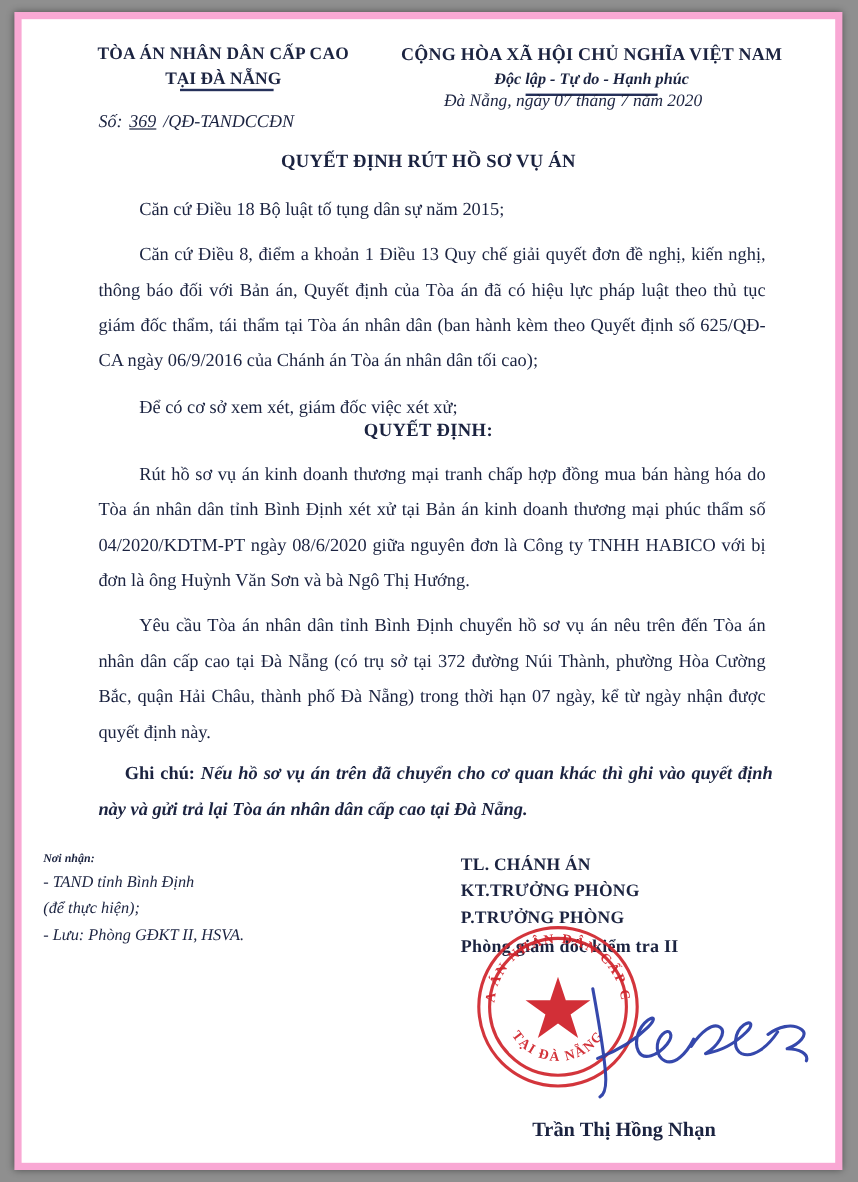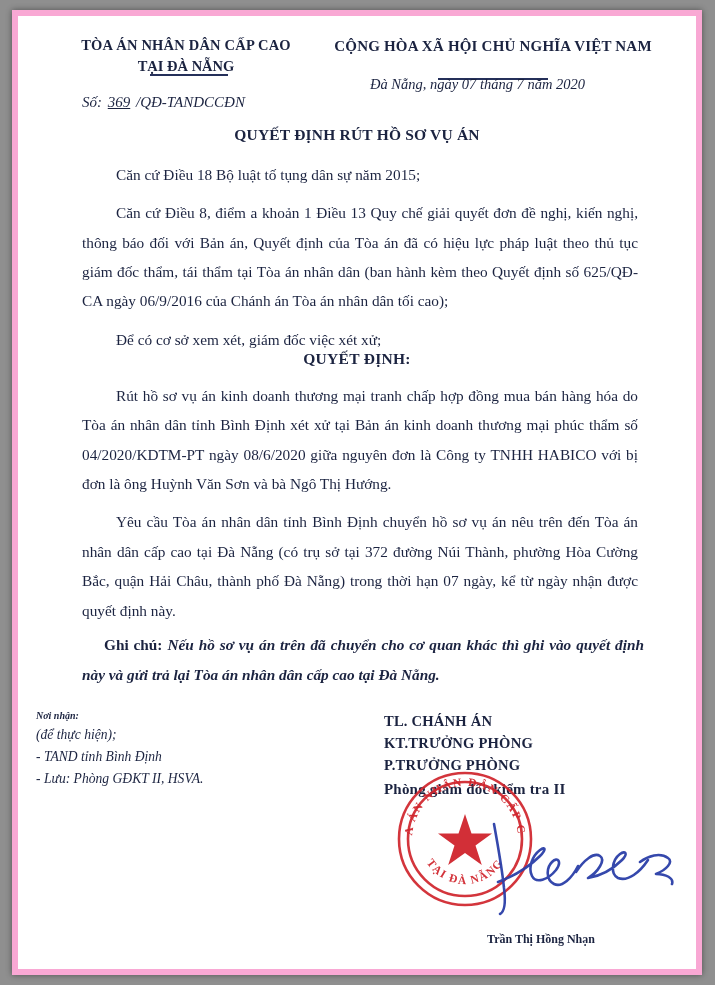--- a/index.html
+++ b/index.html
@@ -213,25 +213,25 @@
     font-weight: bold;
     line-height: 1.52;
     letter-spacing: 0.2px;
   }
   .sign .dept {
     font-size: 15px;
     margin-top: 1px;
   }
   .signer {
     position: absolute;
-    left: 373px;
+    left: 352px;
     top: 916px;
     width: 300px;
     text-align: center;
-    font-size: 12px;
+    font-size: 17px;
     font-weight: bold;
   }
 
   
   .seal {
     position: absolute;
     left: 372px;
     top: 748px;
     width: 150px;
     height: 150px;
@@ -255,20 +255,21 @@
   <div class="sheet">
     <div class="doc">
 
       <div class="hdr">
         <div class="hdr-left">
           <div class="court-1">TÒA ÁN NHÂN DÂN CẤP CAO</div>
           <div class="court-2">TẠI ĐÀ NẴNG</div>
         </div>
         <div class="hdr-right">
           <div class="nation-1">CỘNG HÒA XÃ HỘI CHỦ NGHĨA VIỆT NAM</div>
+          <div class="nation-2">Độc lập - Tự do - Hạnh phúc</div>
         </div>
       </div>
       <div class="rule rule-left"></div>
       <div class="rule rule-right"></div>
 
       <div class="numline">
         <span>Số:</span>
         <span class="num">369</span>
         <span>/QĐ-TANDCCĐN</span>
       </div>
@@ -291,22 +292,22 @@
 
       <div class="note">
         <p>
           <span class="lbl">Ghi chú:</span>
           <span class="txt">Nếu hồ sơ vụ án trên đã chuyển cho cơ quan khác thì ghi vào quyết định này và gửi trả lại Tòa án nhân dân cấp cao tại Đà Nẵng.</span>
         </p>
       </div>
 
       <div class="recv">
         <div class="h">Nơi nhận:</div>
+        <div>- TAND tỉnh Bình Định</div>
         <div>(để thực hiện);</div>
-        <div>- TAND tỉnh Bình Định</div>
         <div>- Lưu: Phòng GĐKT II, HSVA.</div>
       </div>
 
       <div class="sign">
         <div>TL. CHÁNH ÁN</div>
         <div>KT.TRƯỞNG PHÒNG</div>
         <div>P.TRƯỞNG PHÒNG</div>
         <div class="dept">Phòng giám đốc kiểm tra II</div>
       </div>
 

